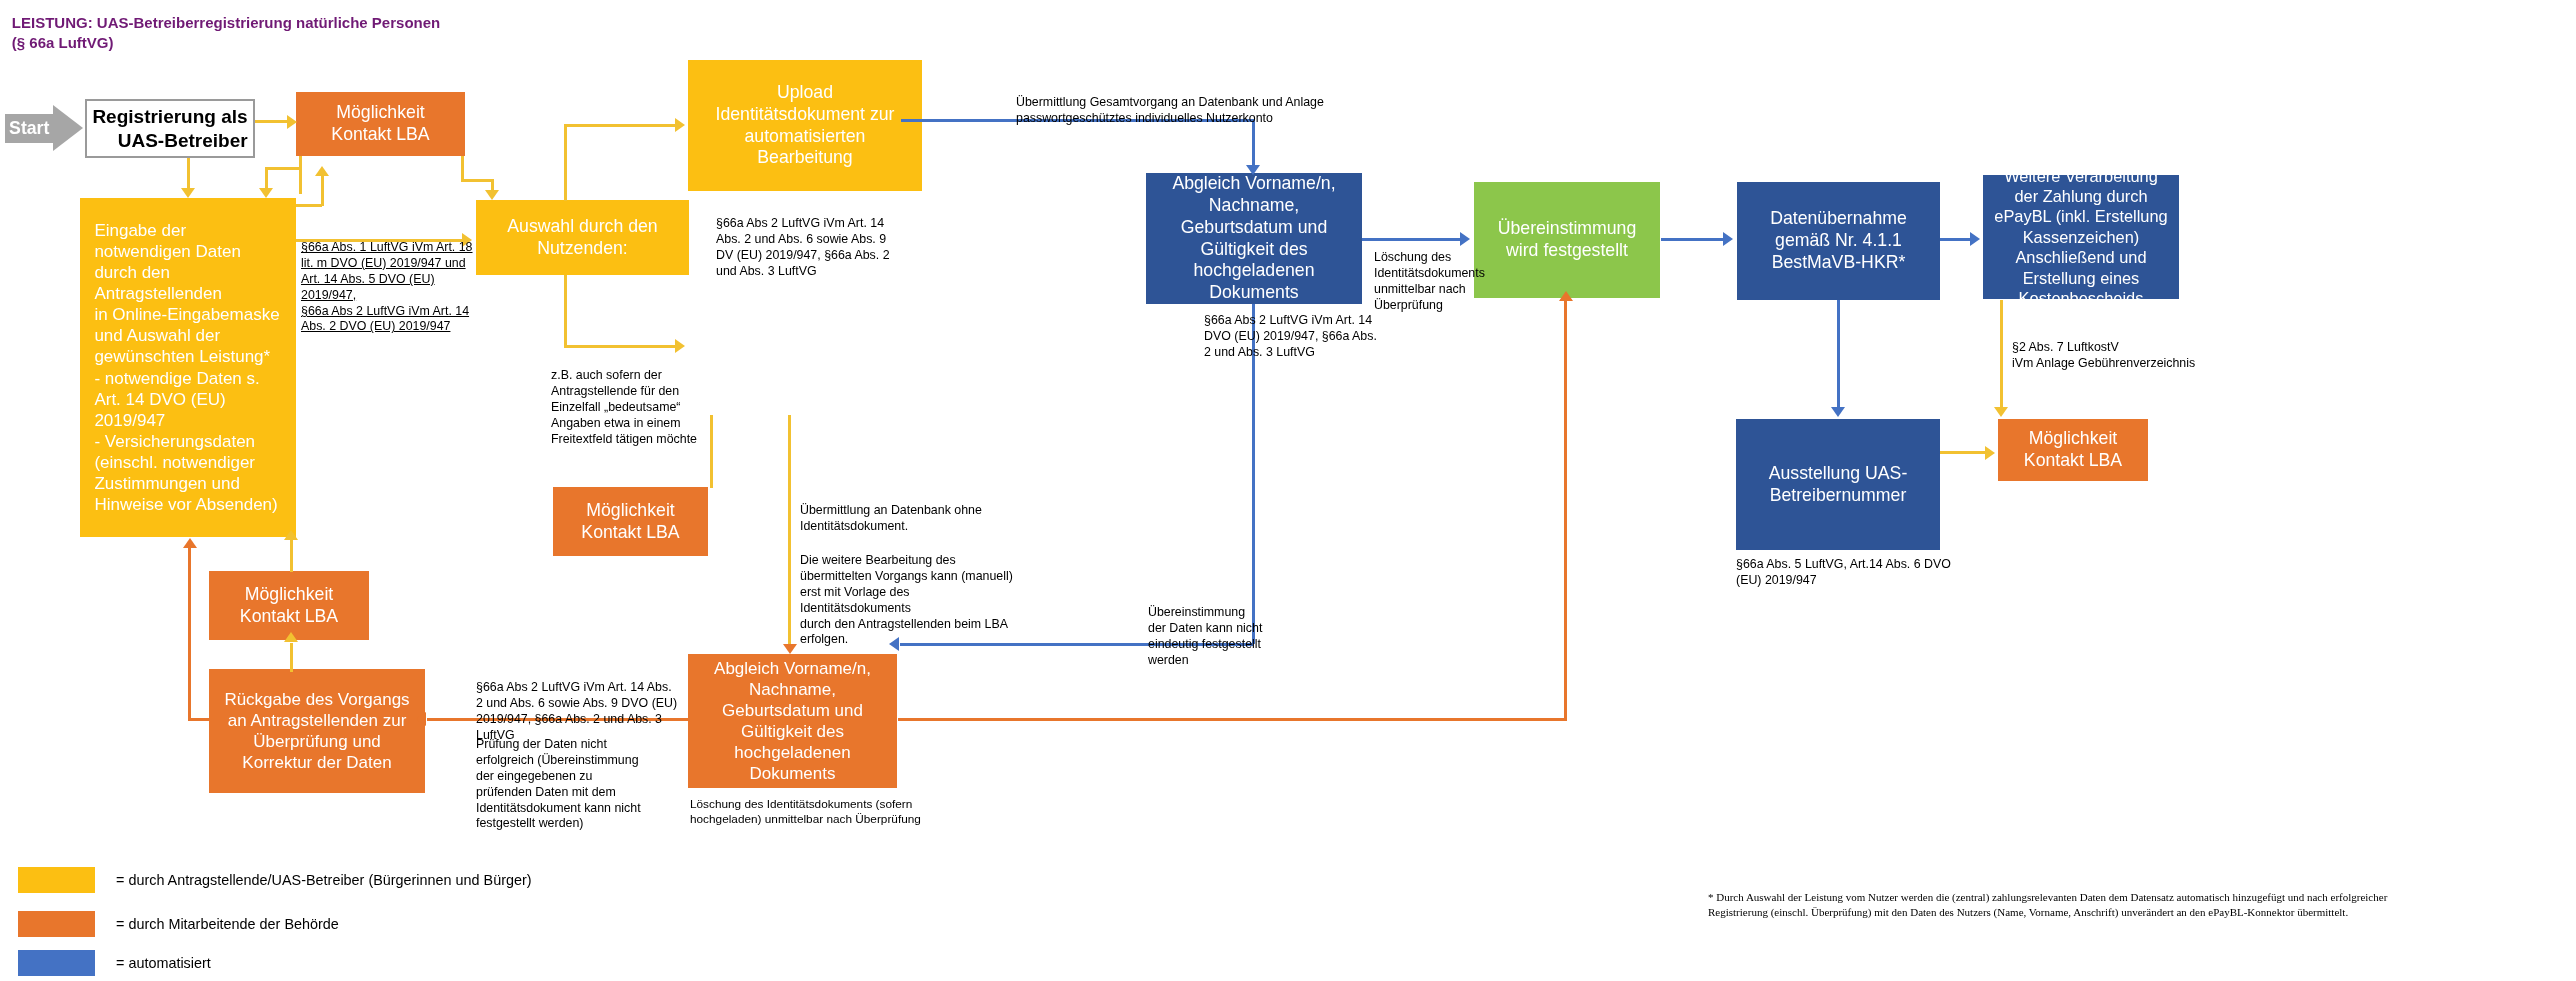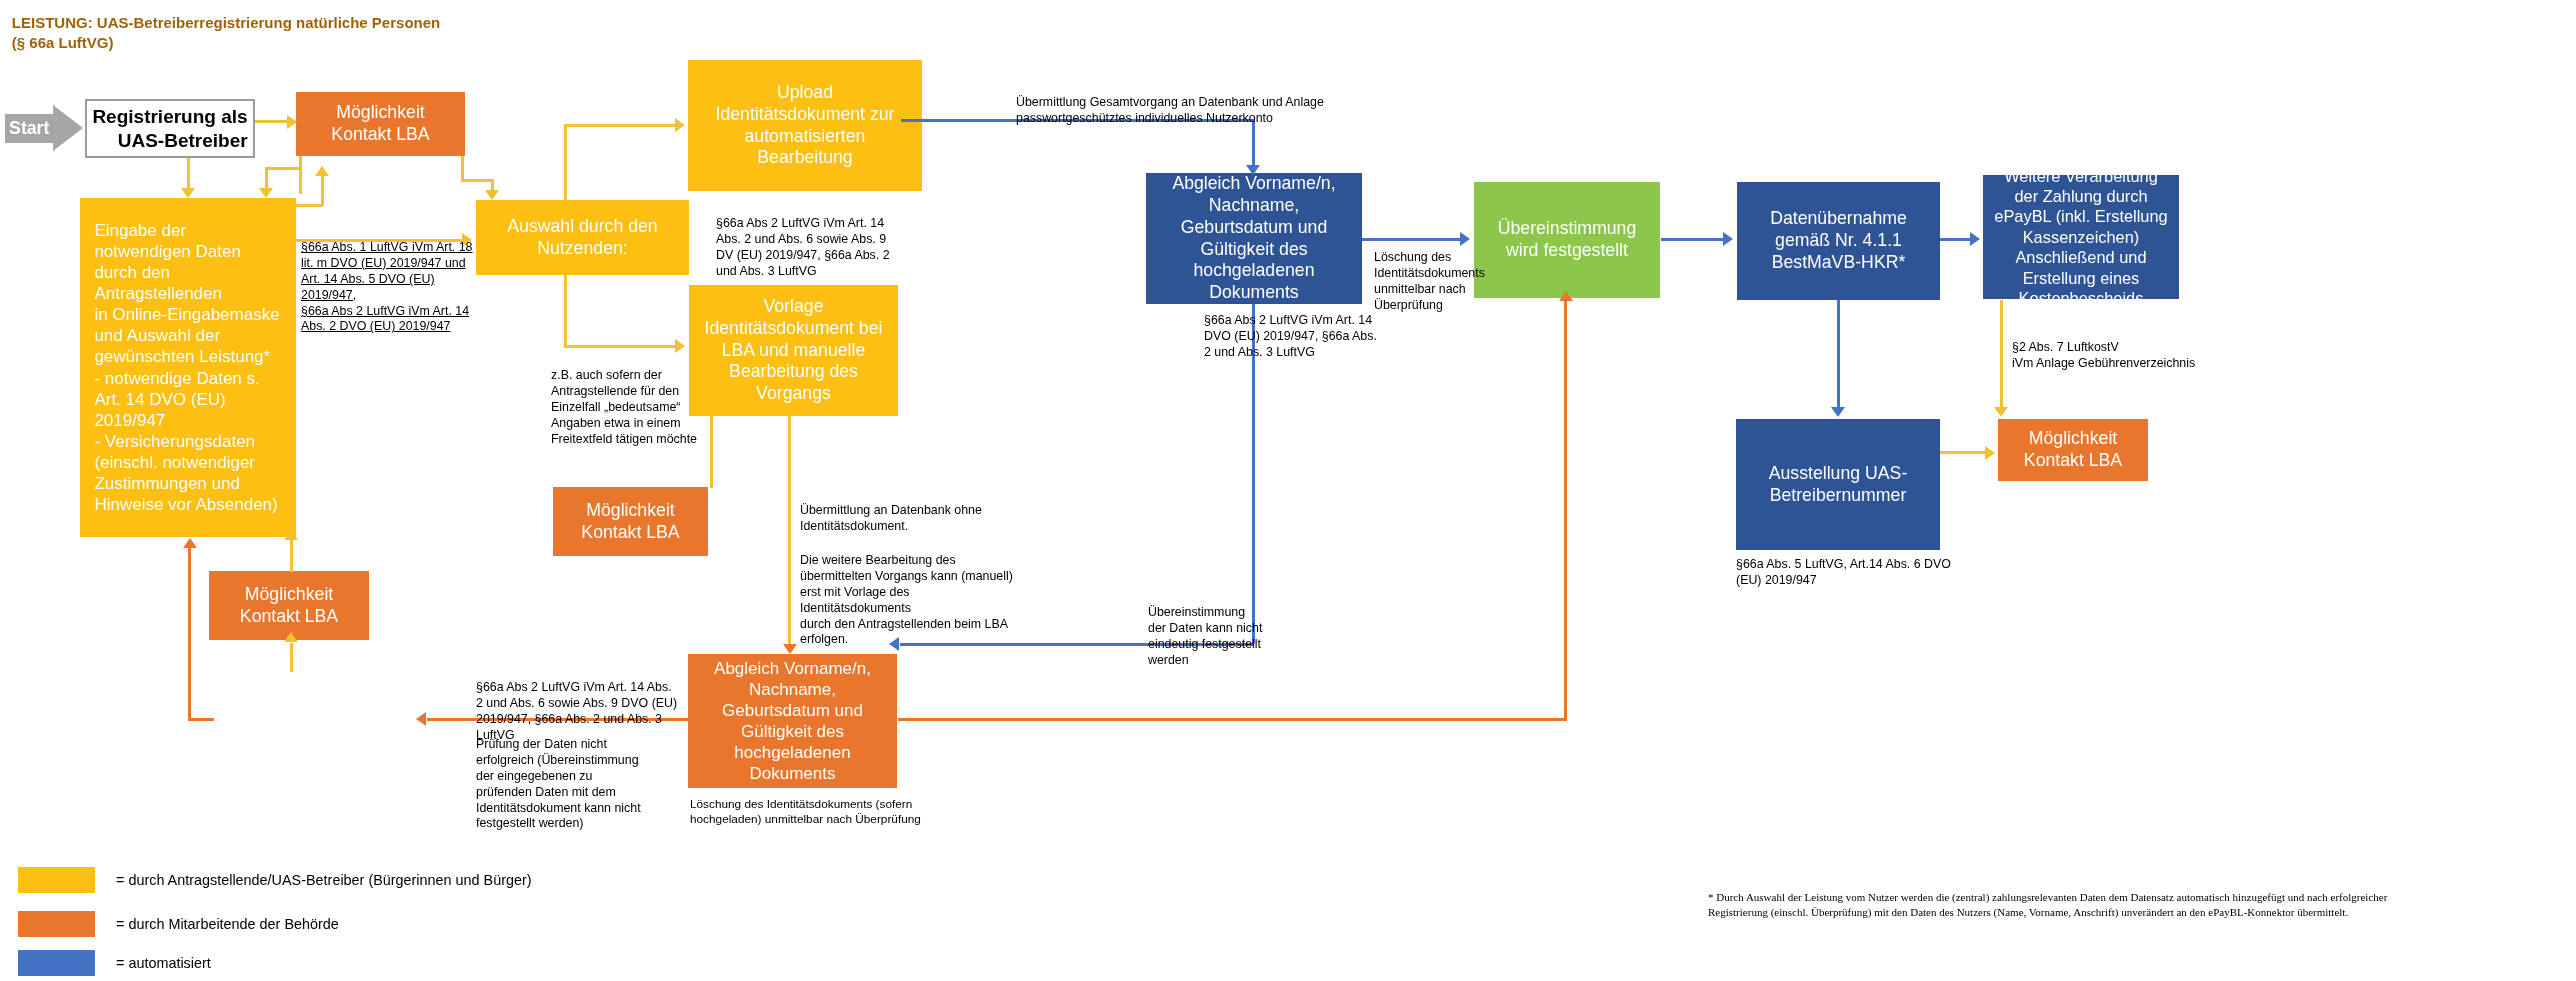--- a/index.html
+++ b/index.html
@@ -10,21 +10,21 @@
   .box span{display:block;padding:0 5.2px;}
   .yellow{background:#FCBF12;}
   .orange{background:#E8762C;}
   .blue{background:#2E5496;}
   .green{background:#8CC64B;}
   .white{background:#ffffff;border:2px solid #9a9a9a;color:#000000;font-weight:bold;}
 
   .note{position:absolute;color:#000000;font-size:12.4px;line-height:1.28;white-space:pre-line;text-align:left;}
   .note-sm{font-size:11.8px;}
 
-  .title{position:absolute;left:11.8px;top:13px;font-weight:bold;font-size:15px;line-height:1.35;color:#a16207;white-space:pre-line;text-align:left;}
+  .title{position:absolute;left:11.8px;top:13px;font-weight:bold;font-size:15px;line-height:1.35;color:#701a75;white-space:pre-line;text-align:left;}
 
   .hline{position:absolute;height:2.6px;}
   .vline{position:absolute;width:2.6px;}
   .y-l{background:#F2C131;} .o-l{background:#E8762C;} .b-l{background:#4472C4;}
 
   .arrow{position:absolute;width:0;height:0;}
   .ar-r{border-top:7.2px solid transparent;border-bottom:7.2px solid transparent;}
   .ar-l{border-top:7.2px solid transparent;border-bottom:7.2px solid transparent;}
   .ar-d{border-left:7.2px solid transparent;border-right:7.2px solid transparent;}
   .ar-u{border-left:7.2px solid transparent;border-right:7.2px solid transparent;}
@@ -90,38 +90,37 @@
 Nutzenden:</span>
   </div>
 
   <div class="box yellow" style="left:688px;top:60px;width:234px;height:131px;font-size:17.7px;">
     <span style="white-space: pre-line;">Upload
 Identitätsdokument zur
 automatisierten
 Bearbeitung</span>
   </div>
 
-  <div class="box yellow" style="left:689px;top:285px;width:209px;height:131px;font-size:17.7px;">
-    <span style="white-space: pre-line;">Vorlage
-Identitätsdokument bei
-LBA und manuelle
-Bearbeitung des
-Vorgangs</span>
-  </div>
 
   <div class="box orange" style="left:553px;top:487px;width:155px;height:69px;font-size:17.7px;">
     <span style="white-space: pre-line;">Möglichkeit
 Kontakt LBA</span>
   </div>
 
   <div class="box orange" style="left:209px;top:571px;width:160px;height:69px;font-size:17.7px;">
     <span style="white-space: pre-line;">Möglichkeit
 Kontakt LBA</span>
   </div>
 
+  <div class="box orange" style="left:209px;top:669px;width:216px;height:124px;font-size:17px;">
+    <span style="white-space: pre-line;">Rückgabe des Vorgangs
+an Antragstellenden zur
+Überprüfung und
+Korrektur der Daten</span>
+  </div>
 
   <div class="box orange" style="left:688px;top:654px;width:209px;height:134px;font-size:17px;">
     <span style="white-space: pre-line;">Abgleich Vorname/n,
 Nachname,
 Geburtsdatum und
 Gültigkeit des
 hochgeladenen
 Dokuments</span>
   </div>
 

